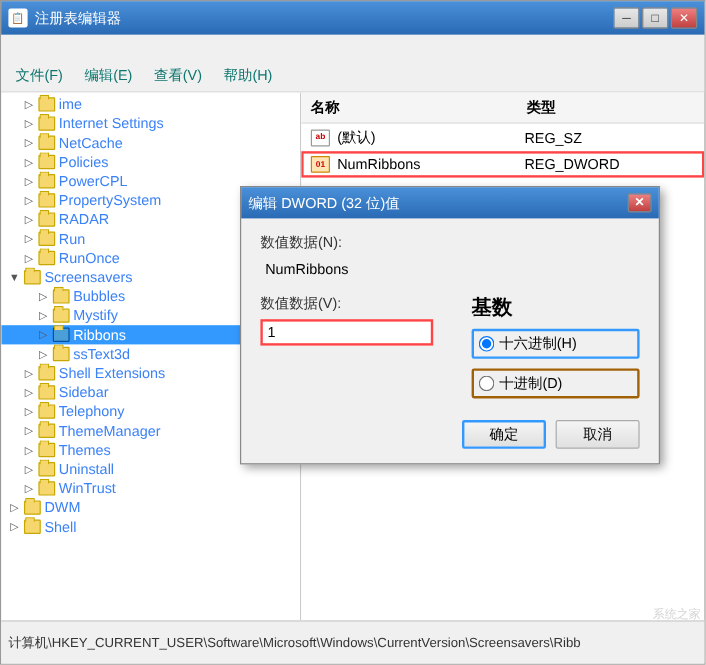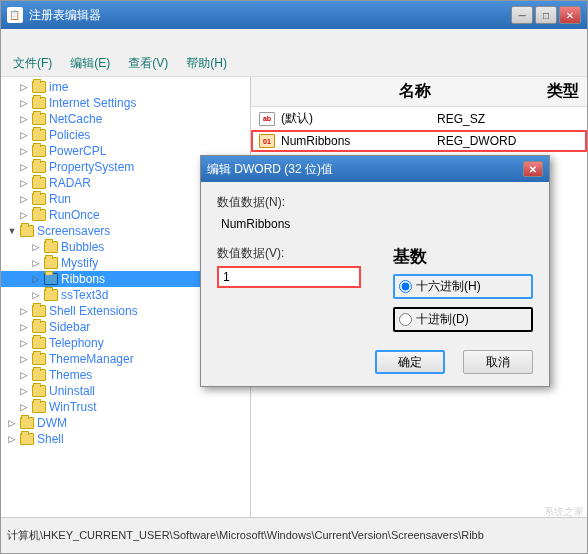--- a/index.html
+++ b/index.html
@@ -191,23 +191,22 @@
 
     .right-panel-header {
       display: flex;
       background: #f5f5f5;
       border-bottom: 1px solid #ddd;
       padding: 2px 4px;
     }
 
     .right-col {
       font-weight: bold;
-      font-size: 16px;
+      font-size: 12px;
       padding: 2px 4px;
-      text-align: right;
     }
 
     .right-col.name { width: 180px; }
     .right-col.type { flex: 1; }
 
     .right-rows {
       flex: 1;
     }
 
     .right-row {
@@ -374,38 +373,38 @@
       font-size: 12px;
     }
 
     .hex-radio {
       border: 2px solid #3399ff;
       padding: 2px 4px;
       border-radius: 2px;
     }
 
     .dec-radio {
-      border: 2px solid #000000;
+      border: 2px solid #a16207;
       padding: 2px 4px;
       border-radius: 2px;
     }
 
     .input-field {
       width: 100%;
       border: 2px solid #ff4444;
       padding: 2px 4px;
       font-size: 12px;
       outline: none;
       background: white;
     }
 
     .dialog-buttons {
       display: flex;
       justify-content: flex-end;
-      gap: 18px;
+      gap: 8px;
       margin-top: 14px;
     }
 
     .dialog-btn {
       width: 70px;
       height: 24px;
       background: linear-gradient(to bottom, #f5f5f5, #e0e0e0);
       border: 1px solid #aaa;
       border-radius: 2px;
       font-size: 12px;

